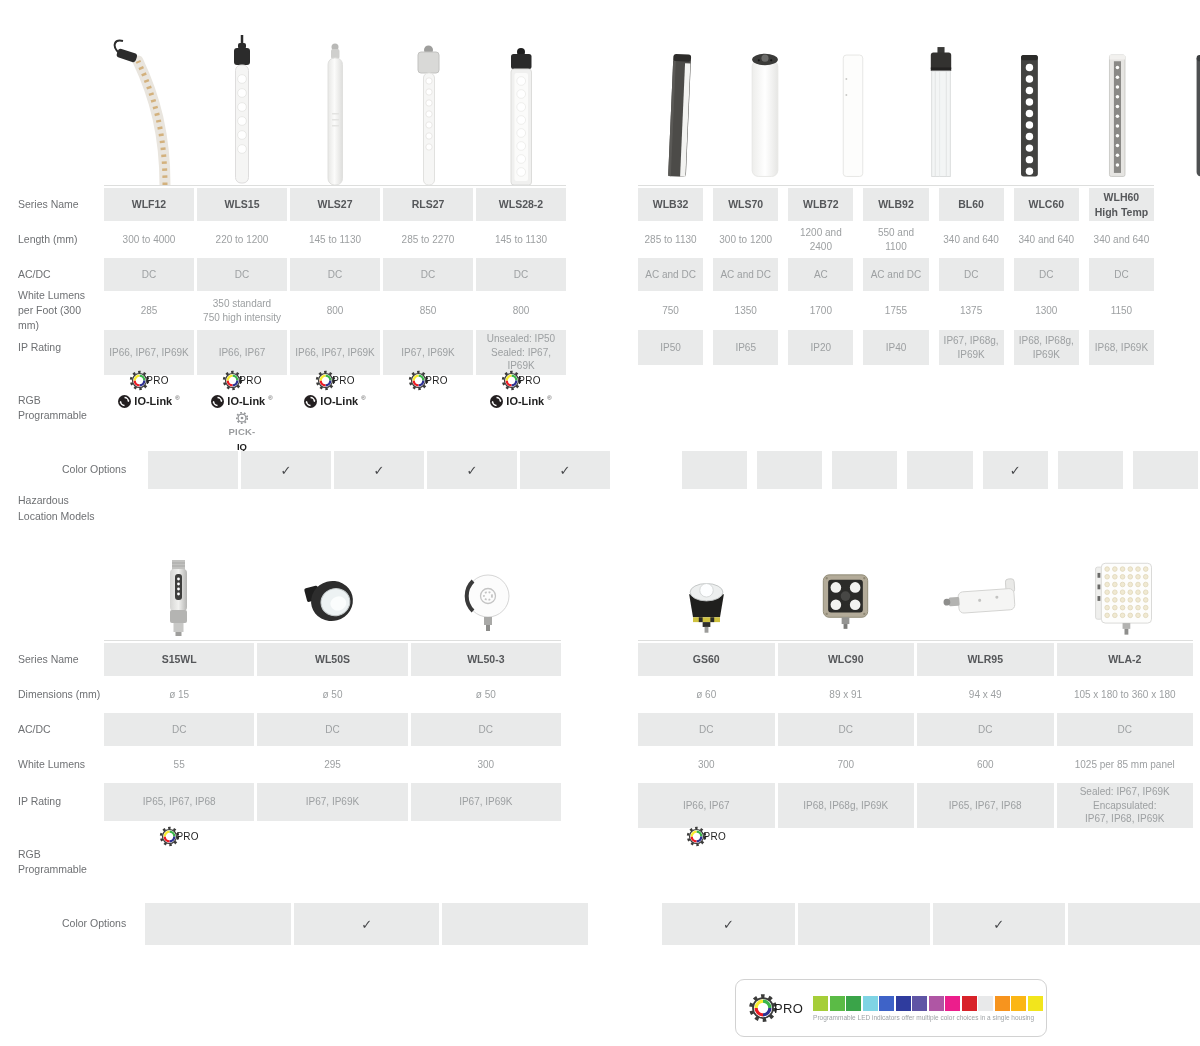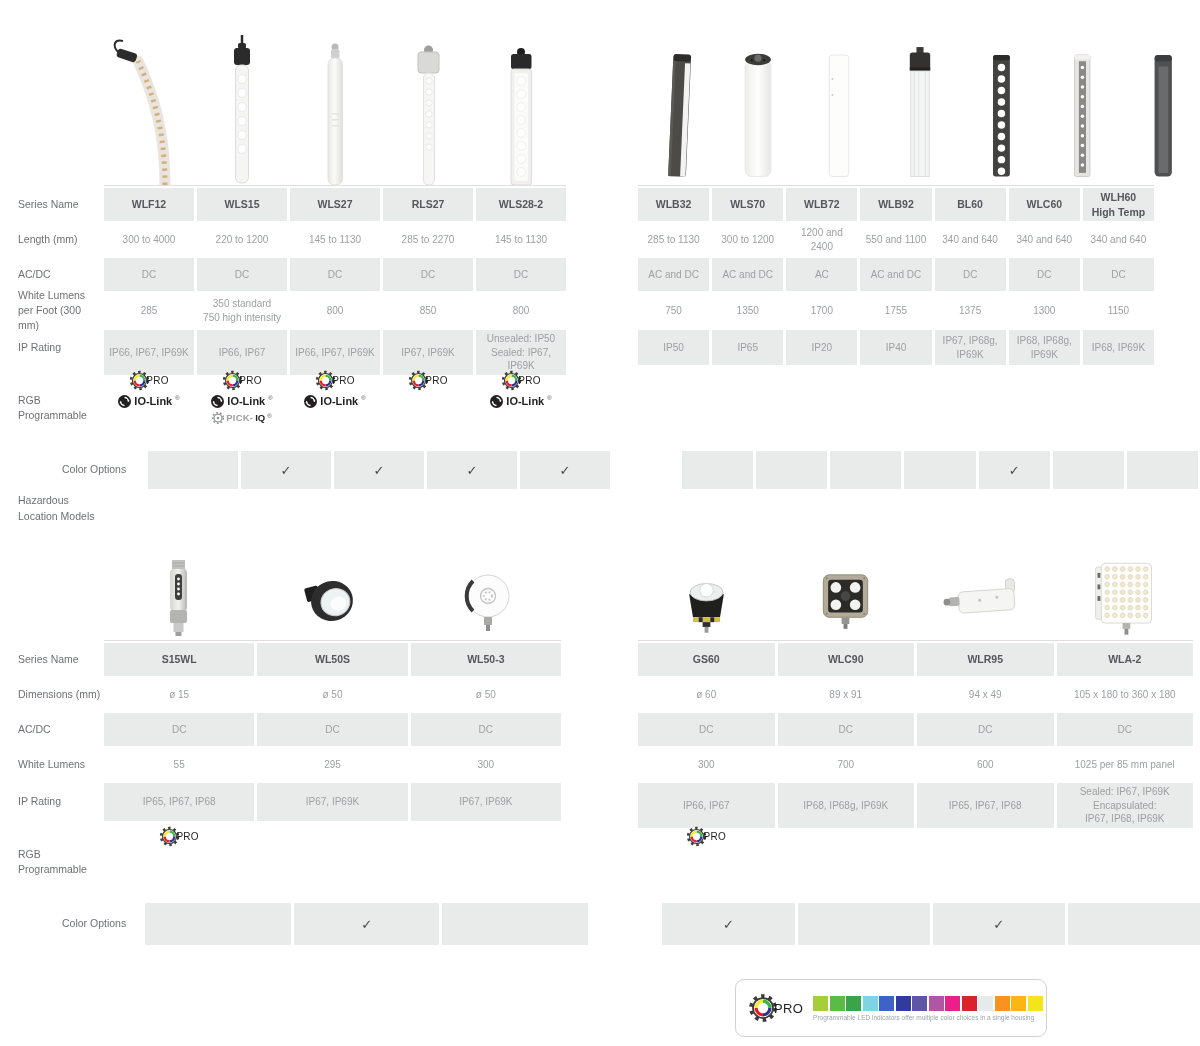--- a/index.html
+++ b/index.html
@@ -4,21 +4,21 @@
 <style>
   html,body{margin:0;padding:0;background:#fff;}
   body{width:1200px;height:1046px;overflow:hidden;font-family:"Liberation Sans","DejaVu Sans",sans-serif;-webkit-font-smoothing:antialiased;}
   .page{position:relative;width:1200px;height:1046px;}
   .section{display:flex;flex-direction:column;gap:2px;}
   .sec-top{padding-top:5px;}
   .sec-bottom{margin-top:28px;}
   .row{display:flex;align-items:stretch;}
   .label{width:104px;box-sizing:border-box;padding-left:18px;display:flex;align-items:center;font-size:10.5px;line-height:1.45;color:#6e7073;white-space:pre-line;}
   .t5{width:462px;display:grid;grid-template-columns:repeat(5,1fr);gap:3px;}
-  .t7{width:516px;display:grid;grid-template-columns:repeat(7,1fr);gap:3px;}
+  .t7{width:516px;display:grid;grid-template-columns:repeat(7,1fr);gap:10px;}
   .t3{width:457px;display:grid;grid-template-columns:repeat(3,1fr);gap:3px;}
   .t4{width:555px;display:grid;grid-template-columns:repeat(4,1fr);gap:3px;}
   .sp{width:72px;}
   .sp2{width:77px;}
   .c{display:flex;flex-direction:column;align-items:center;justify-content:center;text-align:center;font-size:10px;line-height:1.35;color:#9da0a2;white-space:pre-line;box-sizing:border-box;padding:2px 3px;}
   .g{background:#e9eaea;}
   .hd{font-weight:bold;color:#55575a;font-size:10.5px;}
   .r-series{height:33px;}.r-length{height:33px;}.r-acdc{height:33px;}
   .r-lumens{height:35px;}.r-ip{height:35px;}.r-rgb{height:82px;}
   .r-color{height:38px;padding-left:44px;}.r-hazard{height:35px;}
@@ -29,21 +29,21 @@
   .imgrow{border-bottom:1px solid #dddedd;}
   .imgcell{display:flex;align-items:flex-end;justify-content:center;}
   .imgs-top .imgcell{height:162px;}
   .imgs-bottom .imgcell{height:86px;}
   .chk{font-size:13px;color:#46474a;line-height:1;}
   .pro{display:inline-flex;align-items:center;}
   .pro .pt{font-weight:normal;font-size:10px;color:#1f1f1f;margin-left:-4px;letter-spacing:.3px;}
   .iol{display:inline-flex;align-items:center;gap:3px;}
   .iol .it{font-weight:bold;font-size:11px;color:#1f1f1f;}
   .rg{font-size:6px;color:#4a4a4a;align-self:flex-start;line-height:1.6;}
-  .piq{display:inline-flex;align-items:center;gap:2px;}
+  .piq{display:inline-flex;align-items:center;gap:2px;flex-direction:column;}
   .piq .pq1{font-weight:bold;font-size:9.5px;color:#9a9c9e;letter-spacing:.2px;}
   .piq .pq2{font-weight:bold;font-size:9.5px;color:#1f1f1f;}
   .ic{display:inline-flex;align-items:center;}
   .legend{margin-left:735px;margin-top:34px;width:312px;height:58px;box-sizing:border-box;border:1px solid #d2d2d2;border-radius:9px;display:flex;align-items:center;padding:0 12px;gap:10px;background:#fff;}
   .legend .pt{font-size:13px;}
   .legend-right{display:flex;flex-direction:column;}
   .swatches{display:flex;gap:1.5px;margin-bottom:3px;}
   .sw{width:15px;height:15px;}
   .legend-caption{font-size:6.5px;color:#9fa3a6;}
 </style>

